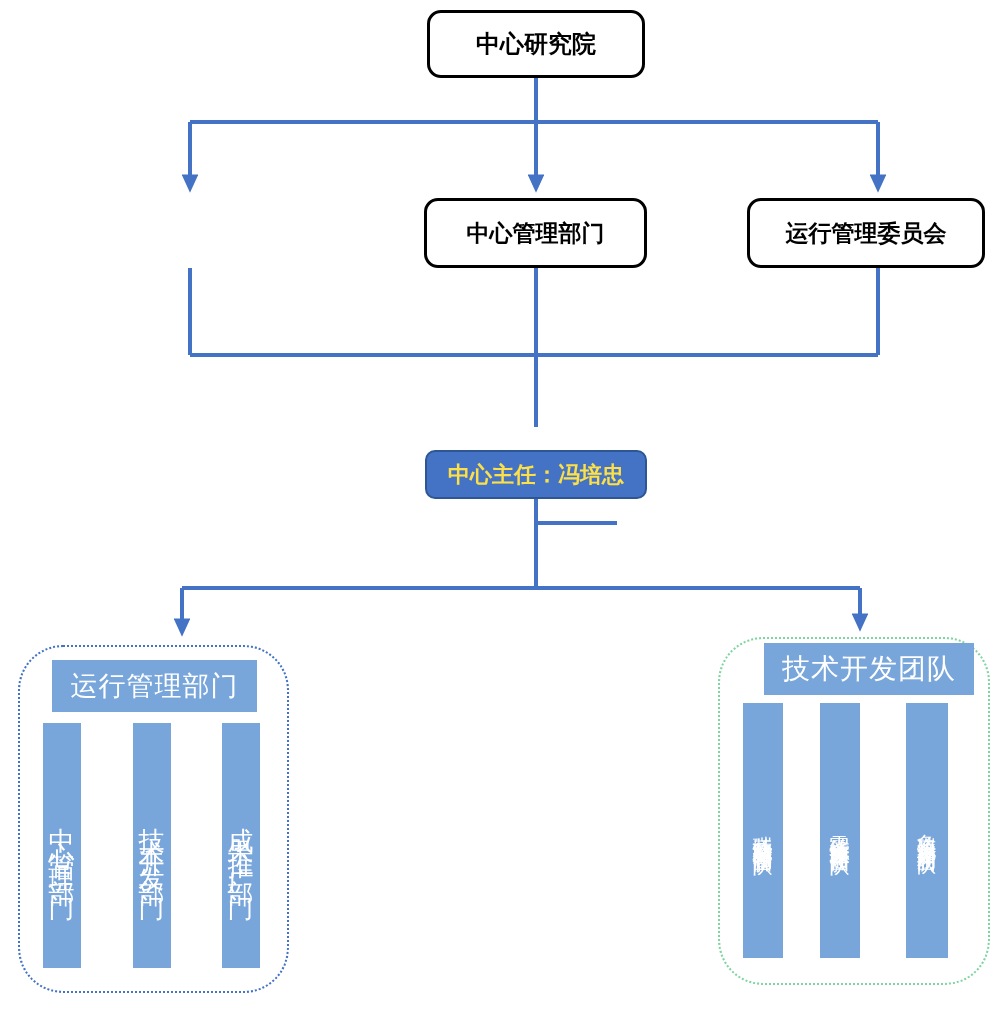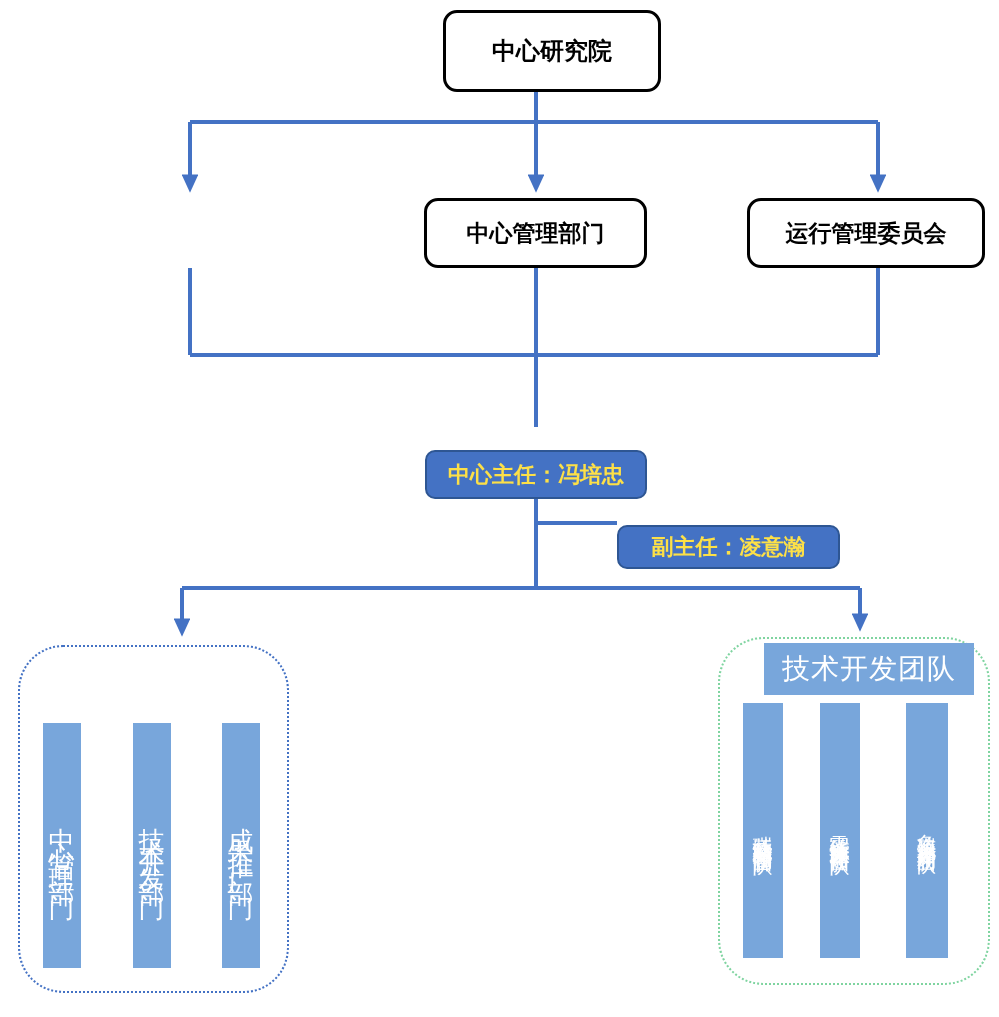--- a/index.html
+++ b/index.html
@@ -96,29 +96,29 @@
       <path d="M536 268 V427"></path>
 
       <path d="M536 477 V588"></path>
       <path d="M537 523 H617"></path>
       <path d="M182 588 H860"></path>
       <path d="M182 588 V632" marker-end="url(#arrow)"></path>
       <path d="M860 588 V627" marker-end="url(#arrow)"></path>
     </g>
   </svg>
 
-  <div class="node outline-box" style="left:443px; top:10px; width:218px; height:82px;">中心研究院</div>
+  <div class="node outline-box" style="left:427px; top:10px; width:218px; height:68px;">中心研究院</div>
 
   <div class="node outline-box committee" style="left:424px; top:198px; width:223px; height:70px;">中心管理部门</div>
   <div class="node outline-box committee" style="left:747px; top:198px; width:238px; height:70px;">运行管理委员会</div>
 
   <div class="node primary-box" style="left:425px; top:427px; width:222px; height:49px;">中心主任：冯培忠</div>
-  <div class="node primary-box" style="left:617px; top:502px; width:223px; height:44px;">副主任：凌意瀚</div>
 
   <div class="group-frame blue" style="left:18px; top:645px; width:271px; height:348px;"></div>
+  <div class="node light-box group-header" style="left:52px; top:660px; width:205px; height:52px;">运行管理部门</div>
   <div class="node light-box vcol left-col" style="left:43px; top:723px; width:38px; height:245px;">中心管理部门</div>
   <div class="node light-box vcol left-col" style="left:133px; top:723px; width:38px; height:245px;">技术开发部门</div>
   <div class="node light-box vcol left-col" style="left:222px; top:723px; width:38px; height:245px;">成果推广部门</div>
 
   <div class="group-frame green" style="left:718px; top:637px; width:272px; height:348px;"></div>
   <div class="node light-box group-header" style="left:748px; top:643px; width:210px; height:52px; font-size:28px;margin-left:16px;">技术开发团队</div>
   <div class="node light-box vcol right-col" style="left:743px; top:703px; width:40px; height:255px;">碳基功能材料与制备团队</div>
   <div class="node light-box vcol right-col" style="left:820px; top:703px; width:40px; height:255px;">零碳能源技术与器件团队</div>
   <div class="node light-box vcol right-col long" style="left:906px; top:703px; width:42px; height:255px;">负碳资源化与循环利用团队</div>
 

